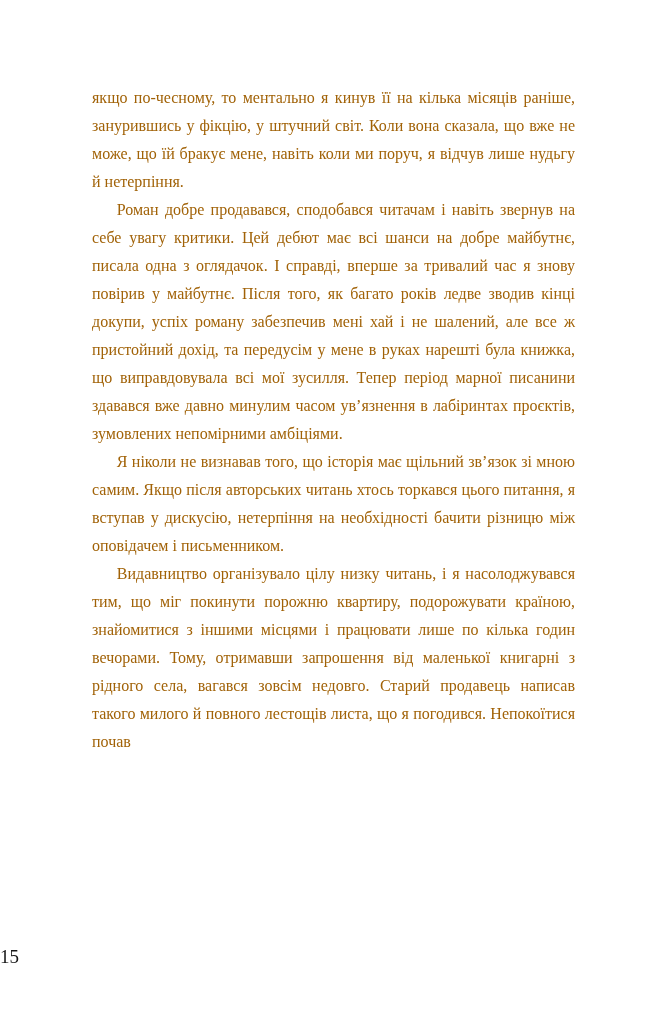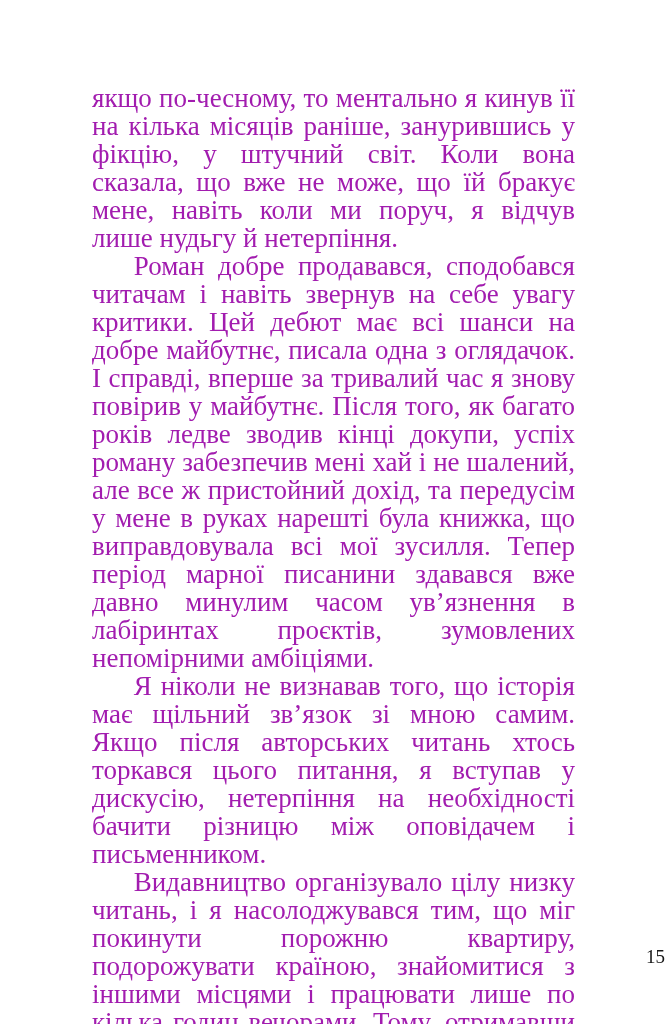--- a/index.html
+++ b/index.html
@@ -12,37 +12,37 @@
     width: 665px;
     height: 1024px;
     background: #ffffff;
     box-sizing: border-box;
     padding: 84px 90px 0 92px;
     overflow: hidden;
   }
   .text-block p {
     margin: 0;
     font-family: "Liberation Serif", "DejaVu Serif", serif;
-    font-size: 27px;
+    font-size: 16px;
     line-height: 28px;
-    color: #a21caf;
+    color: #a16207;
     text-align: justify;
     text-indent: 1.55em;
     hyphens: auto;
     -webkit-hyphens: auto;
   }
   .text-block p.first {
     text-indent: 0;
   }
   .page-number {
     position: absolute;
     left: 0;
     bottom: 56px;
     width: 100%;
-    text-align: right;
+    text-align: left;
     font-family: "Liberation Serif", "DejaVu Serif", serif;
     font-size: 19px;
     color: #161616;
   }
 </style>
 </head>
 <body>
 
 <div class="book-page">
   <div class="text-block">

